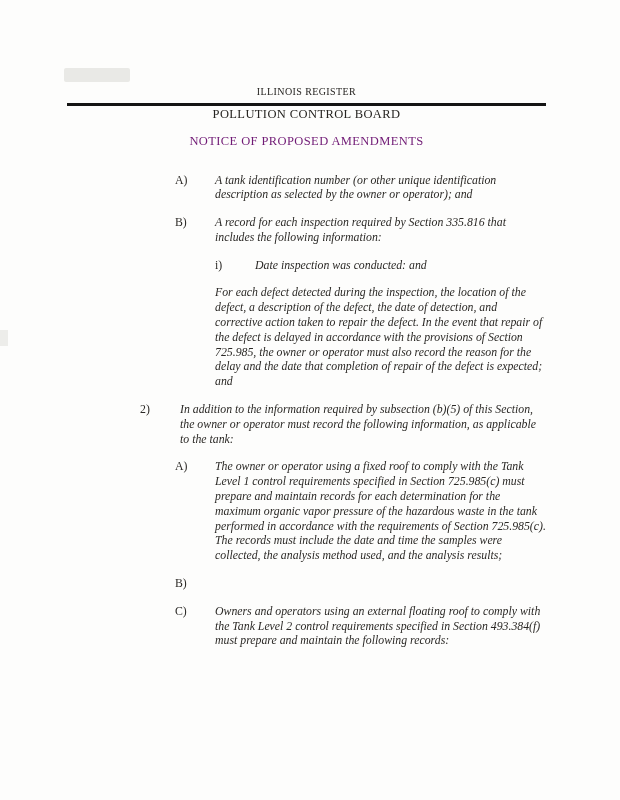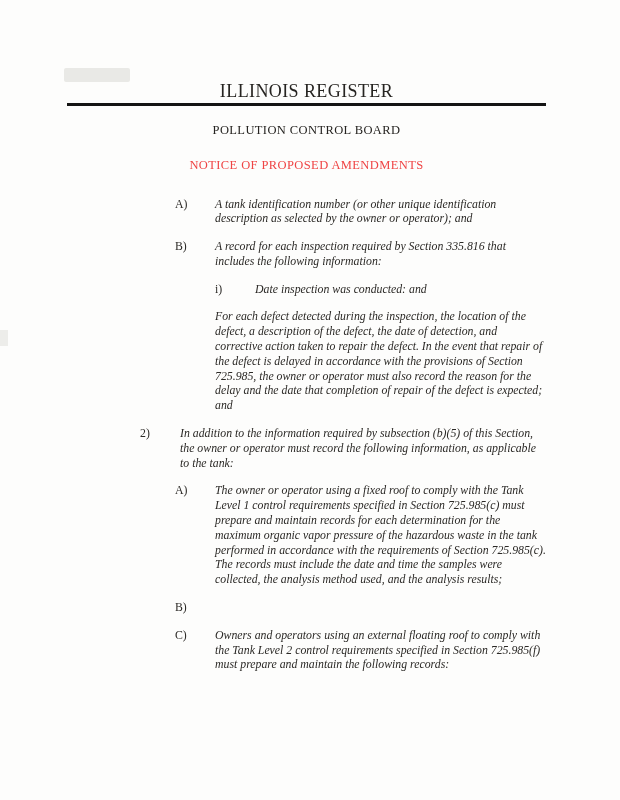--- a/index.html
+++ b/index.html
@@ -39,45 +39,45 @@
     background: #ededea;
   }
   .content {
     position: absolute;
     left: 67px;
     top: 84px;
     width: 479px;
   }
   .doc-title {
     text-align: center;
-    font-size: 18px;
+    font-size: 10px;
     line-height: 15px;
     letter-spacing: 0.4px;
     color: #262421;
   }
   .rule {
     height: 2.5px;
     background: #141414;
     margin-top: 4px;
   }
   .board-title {
     text-align: center;
     font-size: 12.5px;
     line-height: 15px;
     letter-spacing: 0.4px;
-    margin-top: 17px;
+    margin-top: 1px;
     color: #262421;
   }
   .notice-title {
     text-align: center;
     font-size: 12.5px;
     line-height: 15px;
     letter-spacing: 0.4px;
-    margin-top: 20px;
-    color: #ef4444;
+    margin-top: 12px;
+    color: #701a75;
   }
   .list {
     margin-top: 24px;
     font-size: 11.8px;
     line-height: 14.8px;
   }
   .item {
     display: flex;
     margin-bottom: 13px;
   }
@@ -141,18 +141,18 @@
         <span class="label">A)</span>
         <span class="text">The owner or operator using a fixed roof to comply with the Tank Level 1 control requirements specified in Section 725.985(c) must prepare and maintain records for each determination for the maximum organic vapor pressure of the hazardous waste in the tank performed in accordance with the requirements of Section 725.985(c).  The records must include the date and time the samples were collected, the analysis method used, and the analysis results;</span>
       </div>
 
       <div class="item indent-1">
         <span class="label">B)</span>
       </div>
 
       <div class="item indent-1">
         <span class="label">C)</span>
-        <span class="text">Owners and operators using an external floating roof to comply with the Tank Level 2 control requirements specified in Section 725.985(f) must prepare and maintain the following records:</span>
+        <span class="text">Owners and operators using an external floating roof to comply with the Tank Level 2 control requirements specified in Section 493.384(f) must prepare and maintain the following records:</span>
       </div>
 
     </div>
   </div>
 </div>
 
 </body></html>

